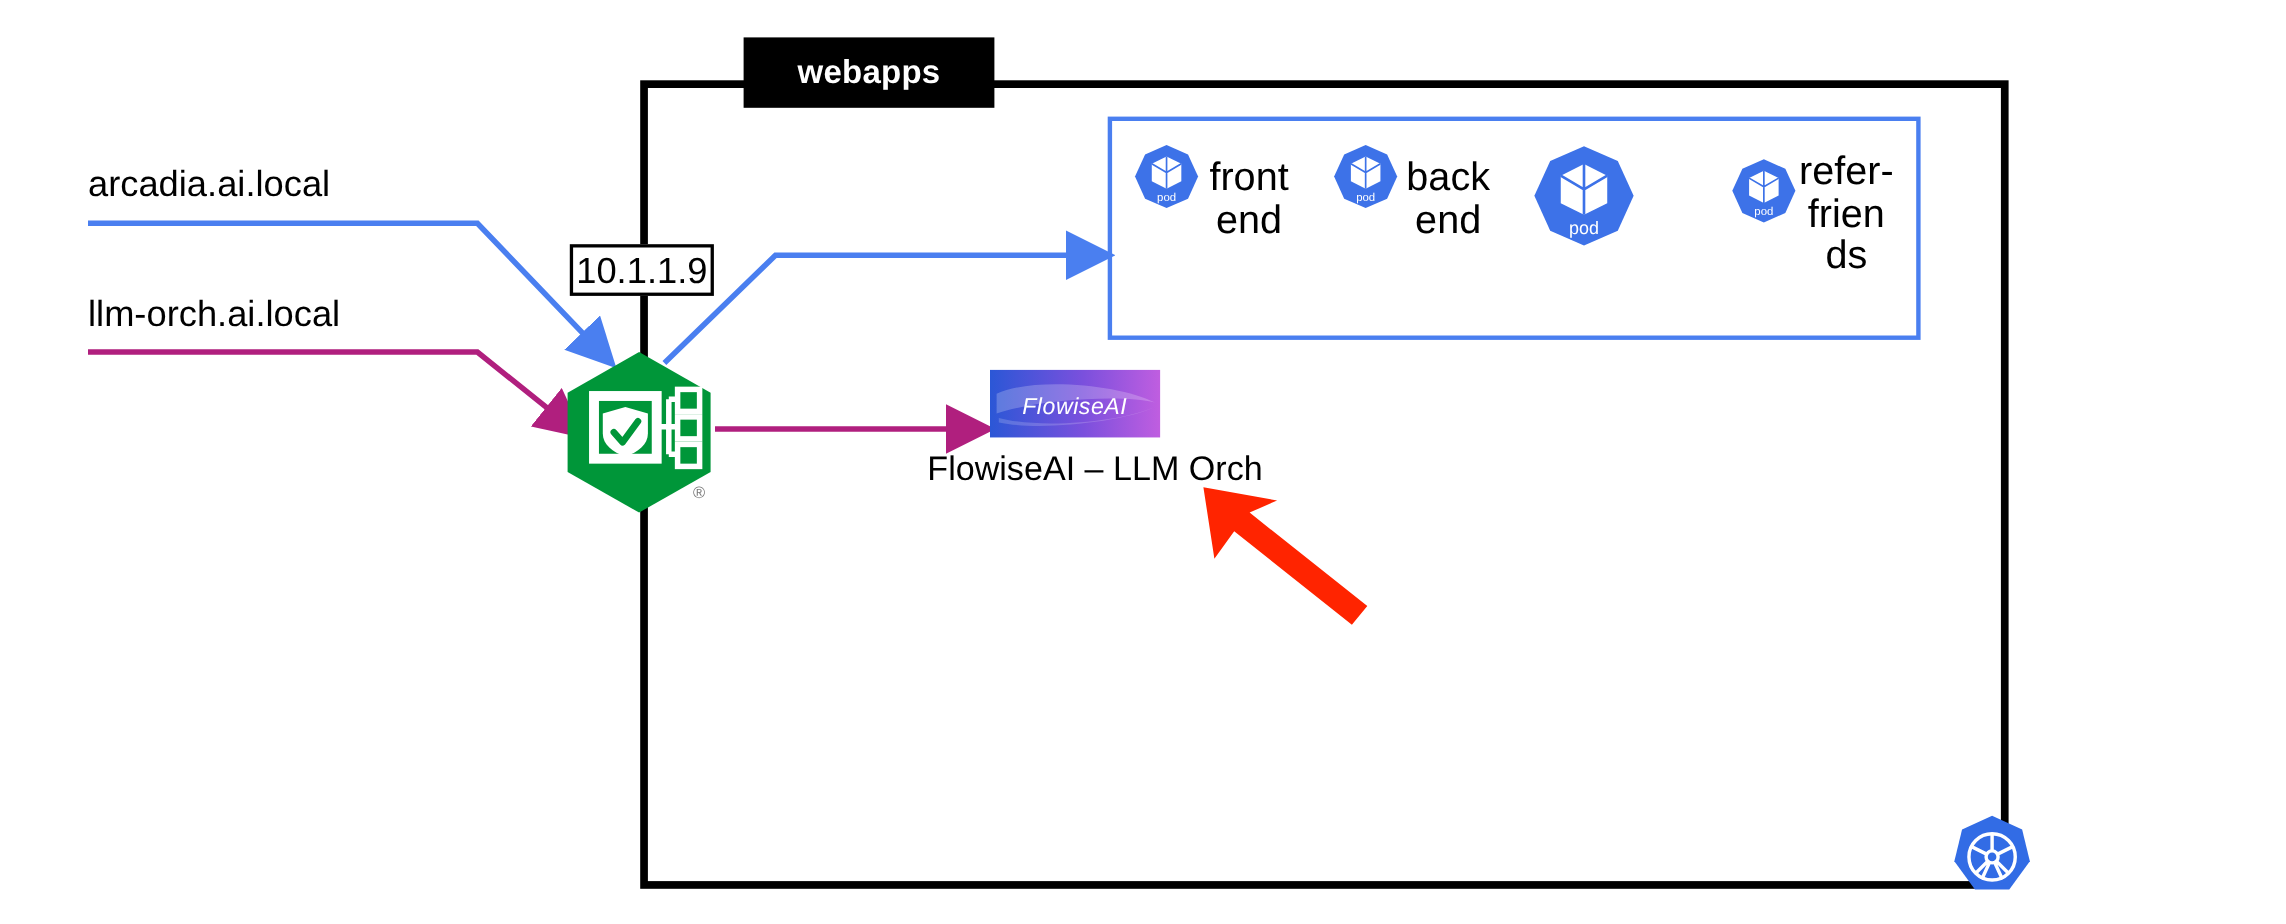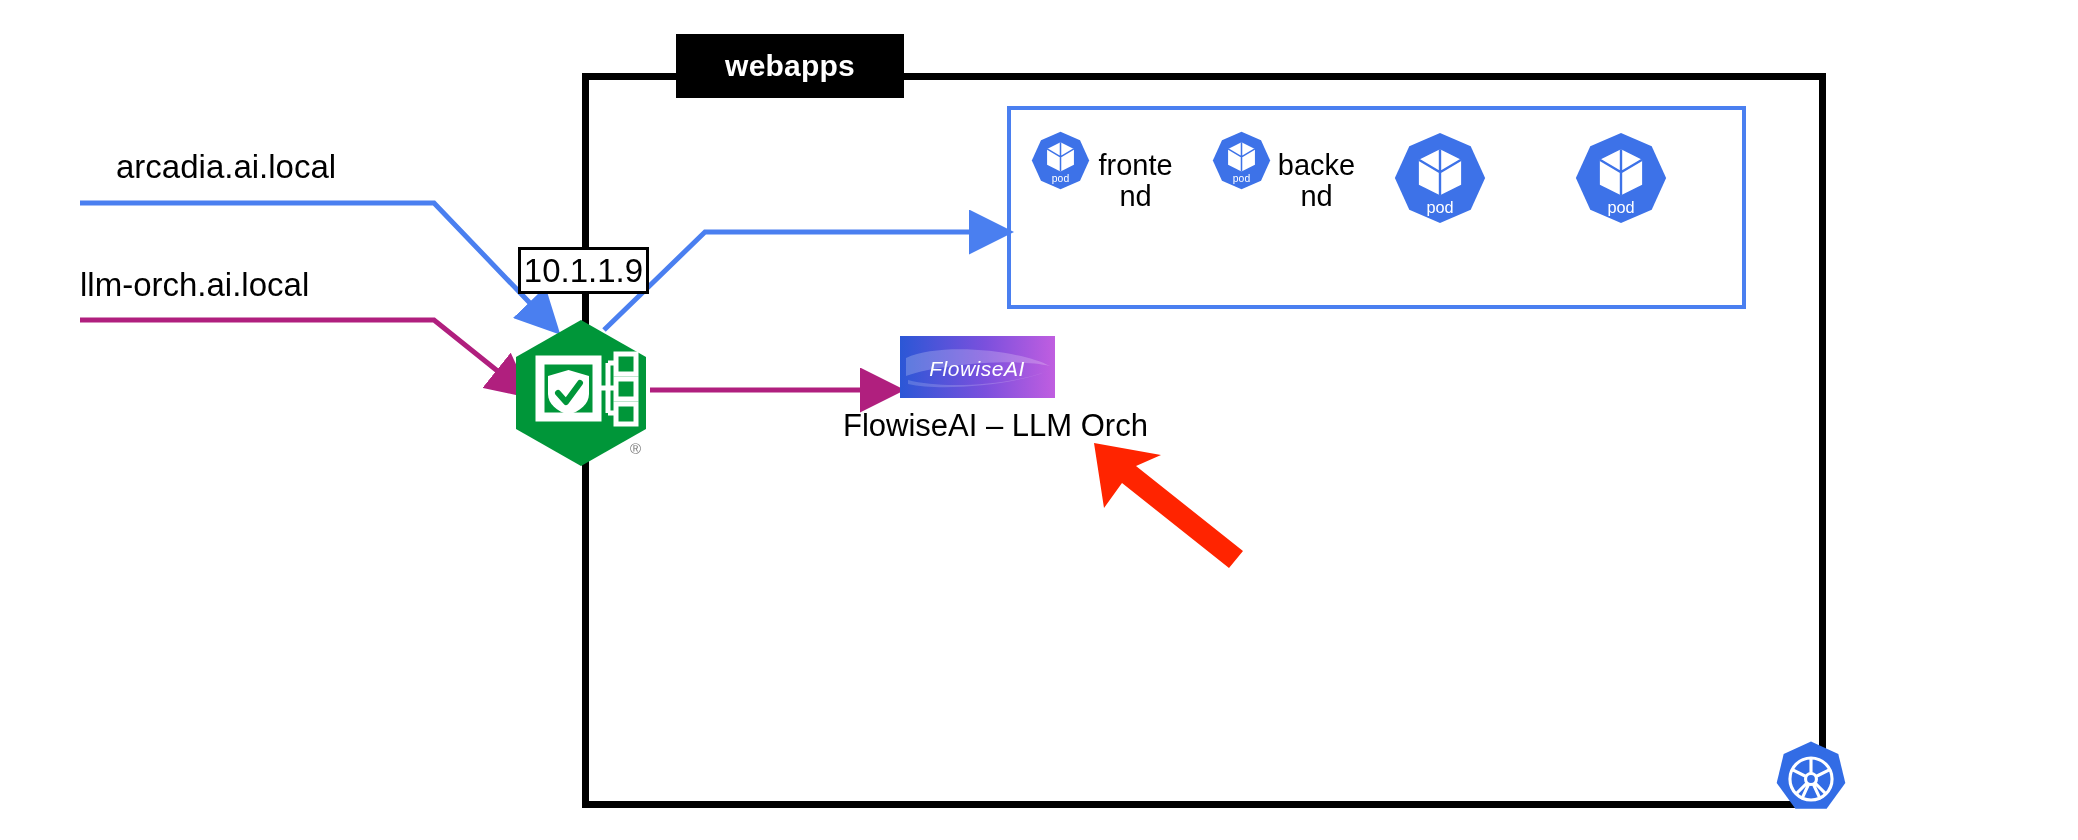--- a/index.html
+++ b/index.html
@@ -19,40 +19,40 @@
     font-size:30px;font-weight:bold;letter-spacing:.2px;
     display:flex;align-items:center;justify-content:center;
     box-sizing:border-box;
   }
 
   
   .ip-label{
     position:absolute;left:518px;top:222px;width:131px;height:47px;
     border:3px solid #000;background:#ffffff;box-sizing:border-box;
     display:flex;align-items:center;justify-content:center;
-    font-size:33px;line-height:1;margin-top:25px;
+    font-size:33px;line-height:1;
   }
 
   
   .host-label{position:absolute;font-size:33px;white-space:nowrap;}
-  #host-arcadia{left:80px;top:148px;margin-left:36px;}
+  #host-arcadia{left:80px;top:148px;}
   #host-llm{left:80px;top:266px;}
 
   
   .pods-box{
     position:absolute;left:1007px;top:106px;width:739px;height:203px;
     border:4px solid #4a7ff0;box-sizing:border-box;background:transparent;
   }
   .pod{
     position:absolute;top:130px;width:150px;
     display:flex;align-items:center;
   }
   .pod-icon{width:96px;height:96px;position:relative;}
   .pod-label{
-    margin-top:6px;font-size:29px;line-height:1.07;text-align:center;
+    margin-top:6px;font-size:36px;line-height:1.07;text-align:center;
     width:140px;word-break:break-word;
   }
   #pod-0{left:1030px;}
   #pod-1{left:1211px;}
   #pod-2{left:1392px;}
   #pod-3{left:1573px;}
 
   
   .nginx{position:absolute;left:512px;top:318px;width:138px;height:150px;}
   .nginx-reg{
@@ -195,20 +195,21 @@
     <div class="pod-icon">
       <svg viewBox="0 0 100 100" xmlns="http://www.w3.org/2000/svg">
         <polygon points="50,3 82,17 97,50 82,83 50,97 18,83 3,50 18,17" fill="#3d72e8"></polygon>
         <polygon points="50,20 72,31 72,57 50,68 28,57 28,31" fill="#ffffff"></polygon>
         <g stroke="#3d72e8" stroke-width="2.5" fill="none">
           <path d="M50,20 L50,44 M50,44 L72,31 M50,44 L28,31 M50,44 L50,68"></path>
         </g>
         <text x="50" y="86" font-family="Liberation Sans, sans-serif" font-size="17" fill="#ffffff" text-anchor="middle">pod</text>
       </svg>
     </div>
+    <div class="pod-label">refer-friends</div>
   </div>
 
   <div class="flowise-logo">
     <svg viewBox="0 0 155 62" xmlns="http://www.w3.org/2000/svg">
       <rect x="0" y="0" width="155" height="62" fill="url(#flowgrad)"></rect>
       <path d="M6,22 C40,6 120,14 150,30 C118,22 40,28 6,40 z" fill="#ffffff" opacity="0.22"></path>
       <path d="M8,44 C45,54 118,48 150,34 C120,48 44,56 8,48 z" fill="#ffffff" opacity="0.18"></path>
       <text x="77" y="40" font-family="Liberation Sans, sans-serif" font-size="21" fill="#ffffff" text-anchor="middle" letter-spacing="0.5">FlowiseAI</text>
     </svg>
   </div>

